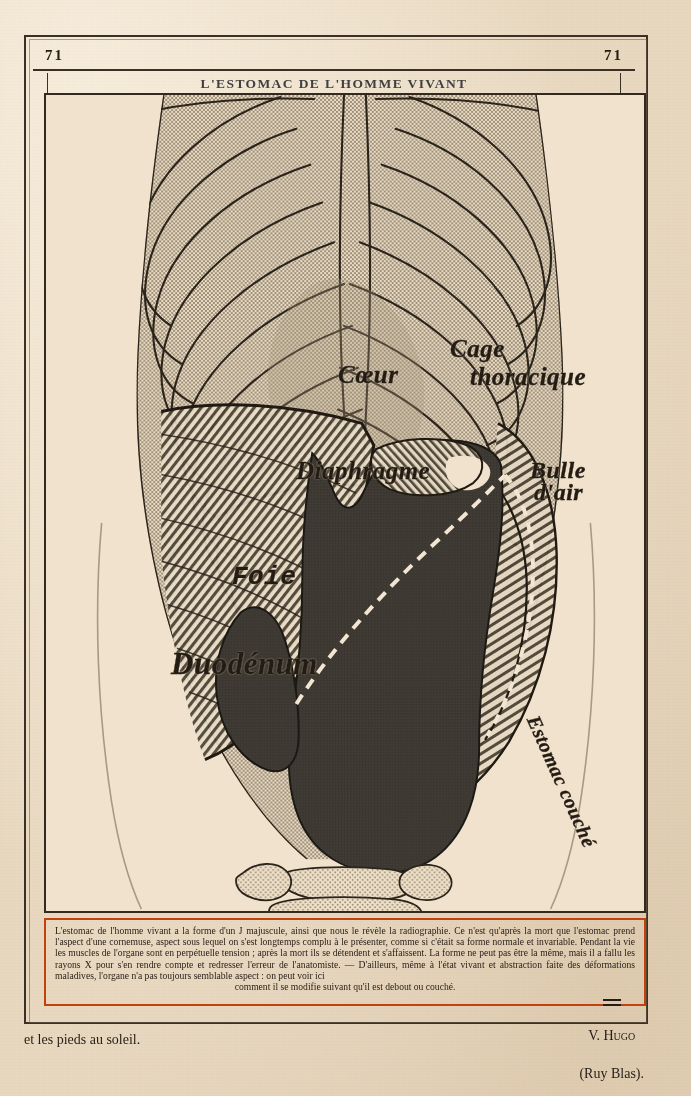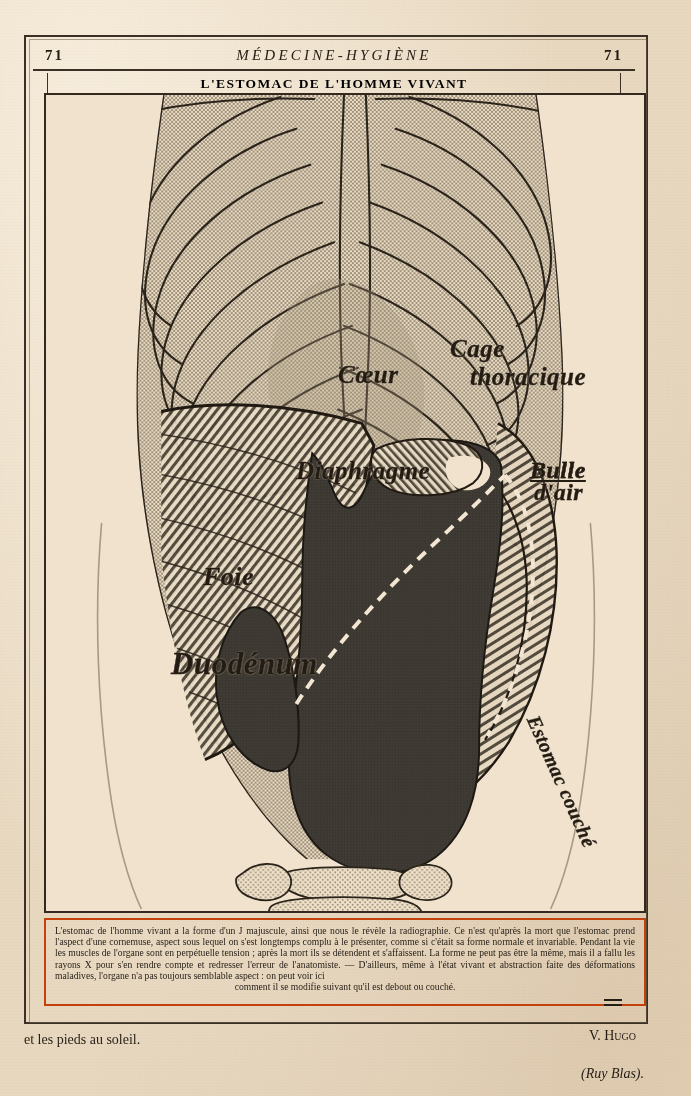--- a/index.html
+++ b/index.html
@@ -51,21 +51,21 @@
     font-style:italic;font-size:15px;color:#241d15;
     letter-spacing:3.2px;
   }
   #title-band{
     position:absolute;left:47px;top:73px;width:574px;height:24px;
     border-bottom:2px solid #3a3025;border-left:1px solid #3a3025;border-right:1px solid #3a3025;
     display:flex;align-items:center;justify-content:center;box-sizing:border-box;
   }
   #plate-title{
     font-family:"Liberation Serif", serif;
-    font-weight:bold;font-size:13.5px;color:#000000;letter-spacing:1.4px;
+    font-weight:bold;font-size:13.5px;color:#404040;letter-spacing:1.4px;
   }
   
   #plate{
     position:absolute;left:44px;top:93px;width:602px;height:820px;
     border:2px solid #33291e;box-sizing:border-box;overflow:hidden;
     background:#f0e2cd;
   }
   #plate-inner{position:absolute;inset:0;}
   svg.art{position:absolute;left:0;top:0;width:100%;height:100%;}
   
@@ -84,23 +84,23 @@
   .lbl.white{
     color:#f4ead8;
     text-shadow:0 0 2px rgba(20,16,12,.9), 1px 1px 0 rgba(20,16,12,.55);
     -webkit-text-stroke:0;
     font-style:normal;
   }
   #lbl-coeur{left:292px;top:266px;font-size:25px;}
   #lbl-cage1{left:404px;top:240px;font-size:25px;}
   #lbl-cage2{left:424px;top:268px;font-size:25px;}
   #lbl-diaphragme{left:250px;top:362px;font-size:25px;}
-  #lbl-bulle1{left:484px;top:362px;font-size:24px;text-decoration:underline;}
+  #lbl-bulle1{left:484px;top:362px;font-size:24px;}
   #lbl-bulle2{left:488px;top:384px;font-size:24px;}
-  #lbl-foie{left:157px;top:467px;font-size:26px;}
+  #lbl-foie{left:186px;top:467px;font-size:26px;font-family:Liberation Mono, monospace;}
   #lbl-duodenum{left:125px;top:551px;font-size:31px;}
   #lbl-estomac1{left:355px;top:625px;font-size:31px;}
   #lbl-estomac2{left:345px;top:692px;font-size:31px;}
   #lbl-couche{
     left:497px;top:617px;font-size:20px;
     transform:rotate(66deg);transform-origin:left top;
   }
   
   #caption-box{
     position:absolute;left:44px;top:918px;width:602px;height:88px;
@@ -116,34 +116,33 @@
   #caption-text .last{display:block;text-align:center;}
   
   #footer{
     position:absolute;left:24px;top:1028px;width:620px;height:24px;
     display:flex;align-items:center;justify-content:space-between;
     font-family:"Liberation Serif", serif;font-size:14px;color:#241d15;
   }
   #footer .sig{display:flex;align-items:center;gap:22px;flex-direction:column;}
   .emdash{display:inline-block;width:18px;border-top:2px solid #241d15;border-bottom:2px solid #241d15;height:3px;}
   .smallcap{font-variant:small-caps;}
-  .ital{font-style:italic;}
+  .ital{}
 </style>
 </head>
 <body>
 
 <div id="paper"></div>
 <div id="grain"></div>
 
 <div id="outer-rule"></div>
 <div id="outer-rule2"></div>
 
 <div id="header-band">
   <span class="folio">71</span>
-  <span id="running-head">MÉDECINE-HYGIÈNE</span>
   <span class="folio">71</span>
 </div>
 
 <div id="title-band">
   <span id="plate-title">L'ESTOMAC DE L'HOMME VIVANT</span>
 </div>
 
 <div id="plate">
   <div id="plate-inner">
 

